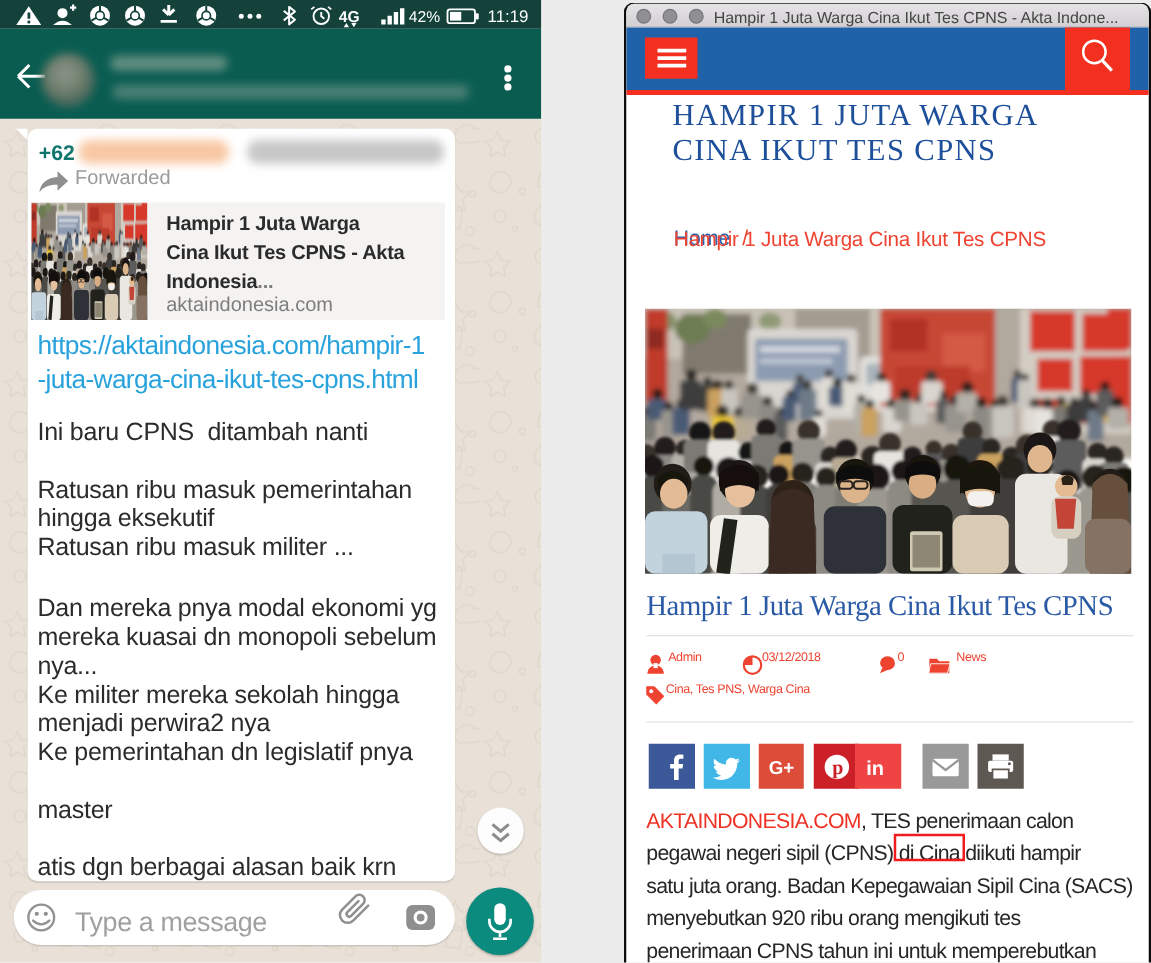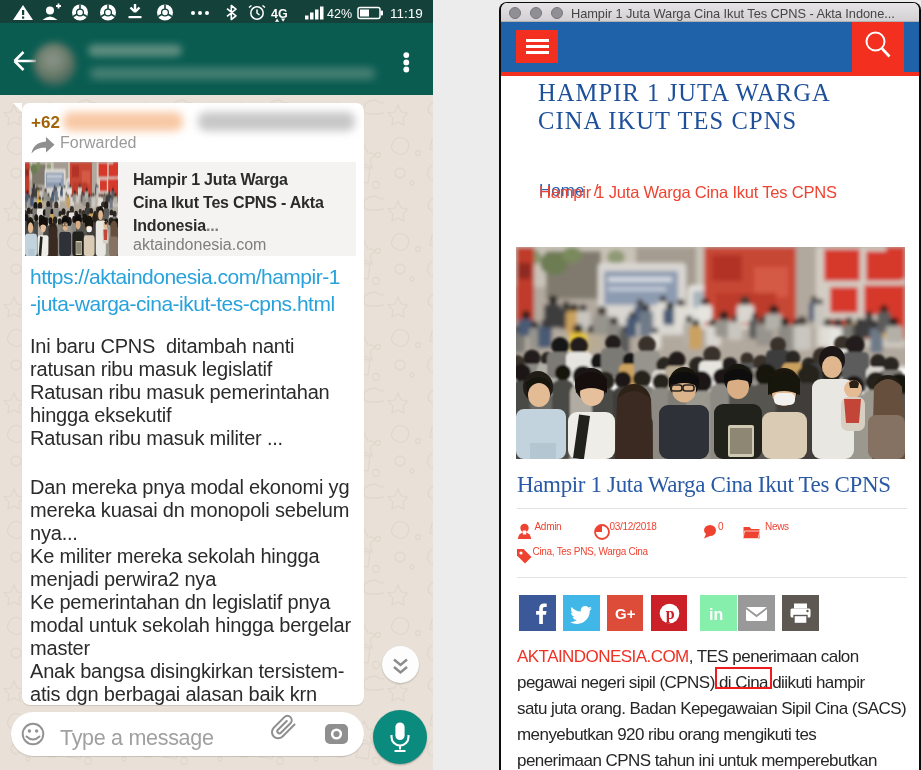--- a/index.html
+++ b/index.html
@@ -7,21 +7,21 @@
 #page{position:relative;width:921px;height:770px;overflow:hidden}
 .abs{position:absolute}
 
 #wa{position:absolute;left:0;top:0;width:433px;height:770px;background:#e9e1d8;overflow:hidden}
 #statusbar{position:absolute;left:0;top:0;width:433px;height:23px;background:#14423b;color:#fff}
 #waheader{position:absolute;left:0;top:23px;width:433px;height:72px;background:#0a5c51}
 #chatbg{position:absolute;left:0;top:95px;width:433px;height:675px}
 #bubble{position:absolute;left:22px;top:103px;width:342px;height:602px;background:#fff;border-radius:8px;box-shadow:0 1px 1px rgba(0,0,0,.12)}
 #tail{position:absolute;left:13px;top:103px;width:0;height:0;border-top:9px solid #fff;border-left:9px solid transparent}
 .msgline{position:absolute;left:30px;font-size:20px;color:#2b2b2b;white-space:pre;letter-spacing:-.2px}
-#plus62{position:absolute;left:31px;top:113px;font-size:17px;color:#a16207;font-weight:bold}
+#plus62{position:absolute;left:31px;top:113px;font-size:17px;color:#0f766e;font-weight:bold}
 .blur1{position:absolute;border-radius:8px;filter:blur(4px)}
 #fwdrow{position:absolute;left:31px;top:135.5px;width:200px;height:18px;color:#9a9a9a}
 #fwdtxt{position:absolute;left:29px;top:-2px;font-size:16px;color:#9a9a9a}
 #card{position:absolute;left:25px;top:162px;width:331px;height:94px;background:#f4f3f1}
 #cardtxt{position:absolute;left:108px;top:6px;width:225px;font-size:16px;font-weight:bold;color:#2b2b2b;line-height:23px;letter-spacing:-.2px}
 #carddom{position:absolute;left:108px;top:74px;font-size:16px;color:#7e7e7e}
 .url{position:absolute;left:30px;font-size:21px;color:#28a2dc;letter-spacing:-.5px}
 #inputbar{position:absolute;left:11px;top:712px;width:353px;height:44px;background:#fff;border-radius:22px;box-shadow:0 1px 1px rgba(0,0,0,.15)}
 #typemsg{position:absolute;left:60px;top:725.5px;font-size:21.5px;color:#a0a0a0;letter-spacing:-.3px}
 #micbtn{position:absolute;left:373px;top:710px;width:54px;height:54px;border-radius:50%;background:#0b8b7d;box-shadow:0 1px 2px rgba(0,0,0,.3)}
@@ -414,33 +414,30 @@
               <path d="M358 140 Q372 124 386 140 L389 212 L356 212 Z" fill="#66503c"></path>
               <rect x="352" y="168" width="37" height="44" rx="8" fill="#857262"></rect>
             </g>
           </svg></div>
       <div id="cardtxt">Hampir 1 Juta Warga<br>Cina Ikut Tes CPNS - Akta<br>Indonesia<span style="color:#7e7e7e">...</span></div>
       <div id="carddom">aktaindonesia.com</div>
     </div>
     <div class="url" style="top:265px">https://aktaindonesia.com/hampir-1</div>
     <div class="url" style="top:292px">-juta-warga-cina-ikut-tes-cpns.html</div>
     <div class="msgline" style="top:335px">Ini baru CPNS  ditambah nanti</div>
-    <div class="msgline" style="top:358px">ratusan ribu masuk legislatif</div>
     <div class="msgline" style="top:381px">Ratusan ribu masuk pemerintahan</div>
     <div class="msgline" style="top:404px">hingga eksekutif</div>
     <div class="msgline" style="top:476px">Dan mereka pnya modal ekonomi yg</div>
     <div class="msgline" style="top:427px">Ratusan ribu masuk militer ...</div>
     <div class="msgline" style="top:499px">mereka kuasai dn monopoli sebelum</div>
     <div class="msgline" style="top:522px">nya...</div>
     <div class="msgline" style="top:545px">Ke militer mereka sekolah hingga</div>
     <div class="msgline" style="top:568px">menjadi perwira2 nya</div>
     <div class="msgline" style="top:591px">Ke pemerintahan dn legislatif pnya</div>
-    <div class="msgline" style="top:614px">modal untuk sekolah hingga bergelar</div>
     <div class="msgline" style="top:637px">master</div>
-    <div class="msgline" style="top:660px">Anak bangsa disingkirkan tersistem-</div>
     <div class="msgline" style="top:683px">atis dgn berbagai alasan baik krn</div>
     <div id="inputbar">
       <svg width="353" height="44" xmlns="http://www.w3.org/2000/svg" fill="none">
         <g stroke="#929292" stroke-width="1.9">
           <circle cx="22" cy="22" r="10.3"></circle>
           <path d="M15.5 24.5 q6.5 6 13 0" stroke-linecap="round"></path>
         </g>
         <circle cx="18.4" cy="19" r="1.7" fill="#929292"></circle>
           <circle cx="25.6" cy="19" r="1.7" fill="#929292"></circle>
         <g stroke="#8f8f8f" stroke-width="2" stroke-linecap="round" transform="rotate(45 274 22)">
@@ -787,21 +784,21 @@
     <div class="sicon" style="left:62px;background:#41b7e8"><svg width="37" height="37">
           <path d="M29 13.2 c-0.8 0.4 -1.7 0.6 -2.6 0.8 c0.9 -0.6 1.6 -1.5 2 -2.5 c-0.9 0.5 -1.9 0.9 -2.9 1.1 c-0.8 -0.9 -2 -1.5 -3.3 -1.5 c-2.5 0 -4.5 2 -4.5 4.5 c0 0.4 0 0.7 0.1 1 c-3.7 -0.2 -7 -2 -9.2 -4.7 c-0.4 0.7 -0.6 1.5 -0.6 2.3 c0 1.6 0.8 2.9 2 3.7 c-0.7 0 -1.4 -0.2 -2 -0.5 v0.1 c0 2.2 1.5 4 3.6 4.4 c-0.4 0.1 -0.8 0.2 -1.2 0.2 c-0.3 0 -0.6 0 -0.8 -0.1 c0.6 1.8 2.2 3.1 4.2 3.1 c-1.5 1.2 -3.5 1.9 -5.6 1.9 c-0.4 0 -0.7 0 -1.1 -0.1 c2 1.3 4.4 2 6.9 2 c8.3 0 12.8 -6.9 12.8 -12.8 v-0.6 c0.9 -0.6 1.6 -1.4 2.2 -2.3 Z" fill="#fff"></path>
         </svg></div>
     <div class="sicon" style="left:105.8px;background:#dd4b39"><svg width="37" height="37">
           <text x="8" y="24" font-family="Liberation Sans,sans-serif" font-size="15" font-weight="bold" fill="#fff">G+</text>
         </svg></div>
     <div class="sicon" style="left:149.6px;background:#cb2027"><svg width="37" height="37">
           <circle cx="18.5" cy="18.5" r="9.8" fill="#fff"></circle>
           <text x="14.8" y="24" font-family="Liberation Serif,serif" font-size="16" font-weight="bold" fill="#cb2027">p</text>
         </svg></div>
-    <div class="sicon" style="left:199px;background:#86efac"><svg width="37" height="37">
+    <div class="sicon" style="left:183px;background:#ef4444"><svg width="37" height="37">
           <text x="9" y="25" font-family="Liberation Sans,sans-serif" font-size="16" font-weight="bold" fill="#fff">in</text>
         </svg></div>
     <div class="sicon" style="left:237.2px;background:#999"><svg width="37" height="37">
           <rect x="8" y="12" width="21" height="14" rx="1.5" fill="#fff"></rect>
           <path d="M8 13 L18.5 21 L29 13" stroke="#999" stroke-width="1.8" fill="none"></path>
         </svg></div>
     <div class="sicon" style="left:281px;background:#5e5852"><svg width="37" height="37">
           <rect x="12" y="8.5" width="13" height="5" fill="#fff"></rect>
           <rect x="8.5" y="13.5" width="20" height="9" rx="1.5" fill="#fff"></rect>
           <rect x="12" y="20.5" width="13" height="8" fill="#fff" stroke="#5e5852" stroke-width="1.4"></rect>

